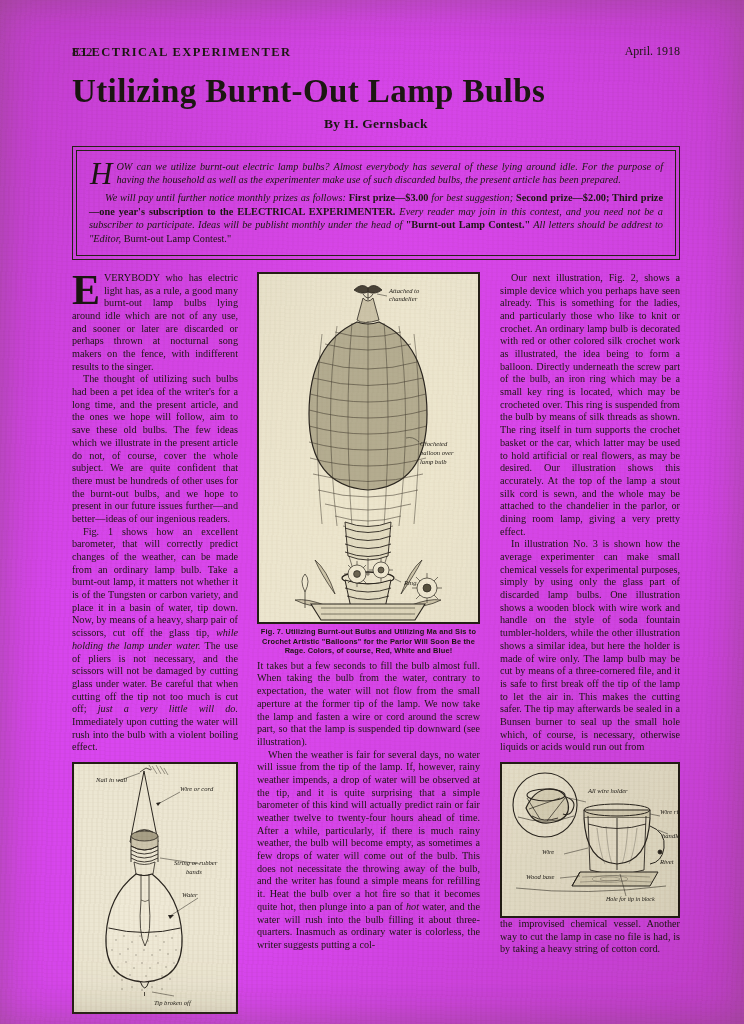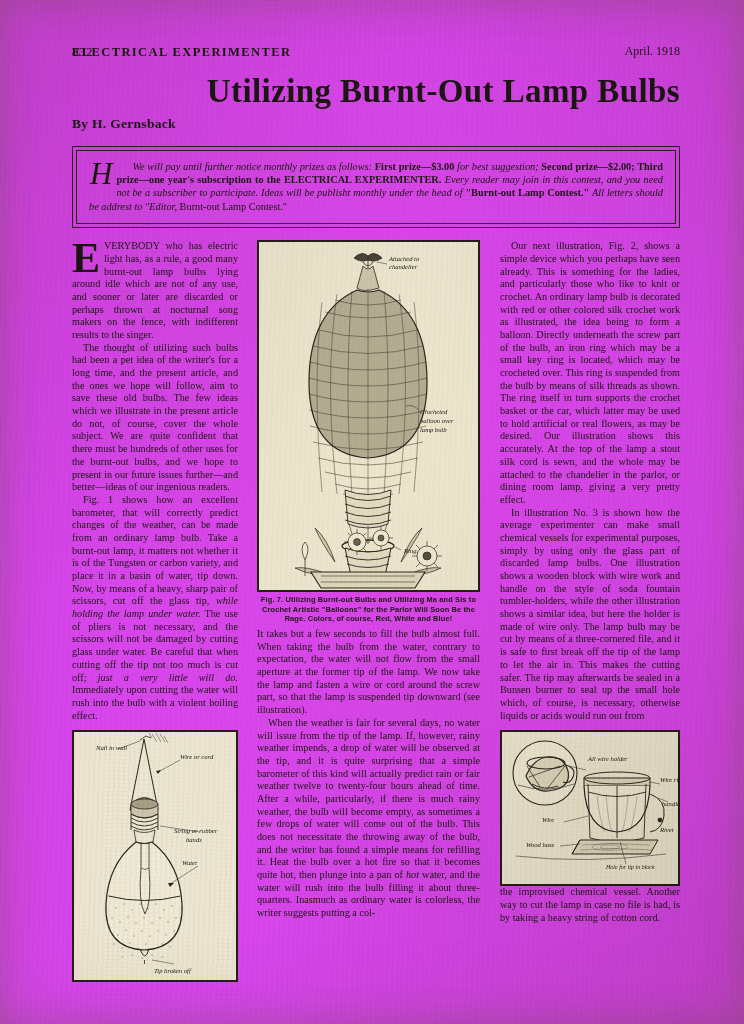--- a/index.html
+++ b/index.html
@@ -62,50 +62,51 @@
     font-size: 12.5px;
     letter-spacing: 1.4px;
   }
   .runhead .date {
     position: absolute; right: 0; top: 2px;
     font-size: 12px;
   }
 
   h1.title {
     margin: 12px 0 0 0;
-    text-align: right;
+    text-align: left;
     font-family: "Liberation Serif", serif;
     font-weight: bold;
     font-size: 33px;
     letter-spacing: .4px;
     line-height: 1.05;
   }
   .byline {
     margin: 7px 0 0 0;
+    text-align: center;
     font-weight: bold;
     font-size: 13.5px;
     letter-spacing: .3px;
   }
 
   
   .introbox {
     margin-top: 14px;
     border: 1px solid #2a241b;
     padding: 3px;
   }
   .introbox-inner {
     border: 1px solid #2a241b;
     padding: 9px 12px 10px 12px;
     font-size: 10.3px;
     line-height: 1.30;
     text-align: justify;
     font-style: italic;
   }
   .introbox-inner p { margin: 0; }
-  .introbox-inner p + p { text-indent: 16px; }
+  .introbox-inner p + p { margin-top: 5px; text-indent: 16px; }
   .dropcap-h {
     float: left;
     font-size: 31px;
     line-height: 26px;
     font-style: italic;
     font-weight: normal;
     padding: 1px 4px 0 1px;
     font-family: "Liberation Serif", serif;
   }
   .b { font-style: normal; font-weight: bold; }
@@ -181,21 +182,21 @@
       <span class="pageno">832</span>
       <span class="mag">ELECTRICAL EXPERIMENTER</span>
       <span class="date">April. 1918</span>
     </div>
 
     <h1 class="title">Utilizing Burnt-Out Lamp Bulbs</h1>
     <div class="byline">By H. Gernsback</div>
 
     <div class="introbox">
       <div class="introbox-inner">
-        <p><span class="dropcap-h">H</span></p>
+        <p><span class="dropcap-h">H</span><span>OW can we utilize burnt-out electric lamp bulbs?  Almost everybody has several of these lying around idle.  For the purpose of having the household as well as the experimenter make use of such discarded bulbs, the present article has been prepared.</span></p>
         <p><span>We will pay until further notice monthly prizes as follows:  </span><span class="b">First prize—$3.00</span><span> for best suggestion; </span><span class="b">Second prize—$2.00; Third prize—one year's subscription to the ELECTRICAL EXPERIMENTER.</span><span>  Every reader may join in this contest, and you need not be a subscriber to participate.  Ideas will be publisht monthly under the head of </span><span class="b">"Burnt-out Lamp Contest."</span><span>  All letters should be addrest to </span><span>"Editor,</span><span class="rom"> Burnt-out Lamp Contest."</span></p>
       </div>
     </div>
 
     <div class="cols">
 
       <div class="col c1">
         <p class="noind"><span class="dropcap-e">E</span><span>VERYBODY who has electric light has, as a rule, a good many burnt-out lamp bulbs lying around idle which are not of any use, and sooner or later are discarded or perhaps thrown at nocturnal song makers on the fence, with indifferent results to the singer.</span></p>
         <p>The thought of utilizing such bulbs had been a pet idea of the writer's for a long time, and the present article, and the ones we hope will follow, aim to save these old bulbs.  The few ideas which we illustrate in the present article do not, of course, cover the whole subject.  We are quite confident that there must be hundreds of other uses for the burnt-out bulbs, and we hope to present in our future issues further—and better—ideas of our ingenious readers.</p>
         <p><span>Fig. 1 shows how an excellent barometer, that will correctly predict changes of the weather, can be made from an ordinary lamp bulb.  Take a burnt-out lamp, it matters not whether it is of the Tungsten or carbon variety, and place it in a basin of water, tip down.  Now, by means of a heavy, sharp pair of scissors, cut off the glass tip, </span><i>while holding the lamp under water.</i><span>  The use of pliers is not necessary, and the scissors will not be damaged by cutting glass under water.  Be careful that when cutting off the tip not too much is cut off; </span><i>just a very little will do.</i><span>  Immediately upon cutting the water will rush into the bulb with a violent boiling effect.</span></p>

